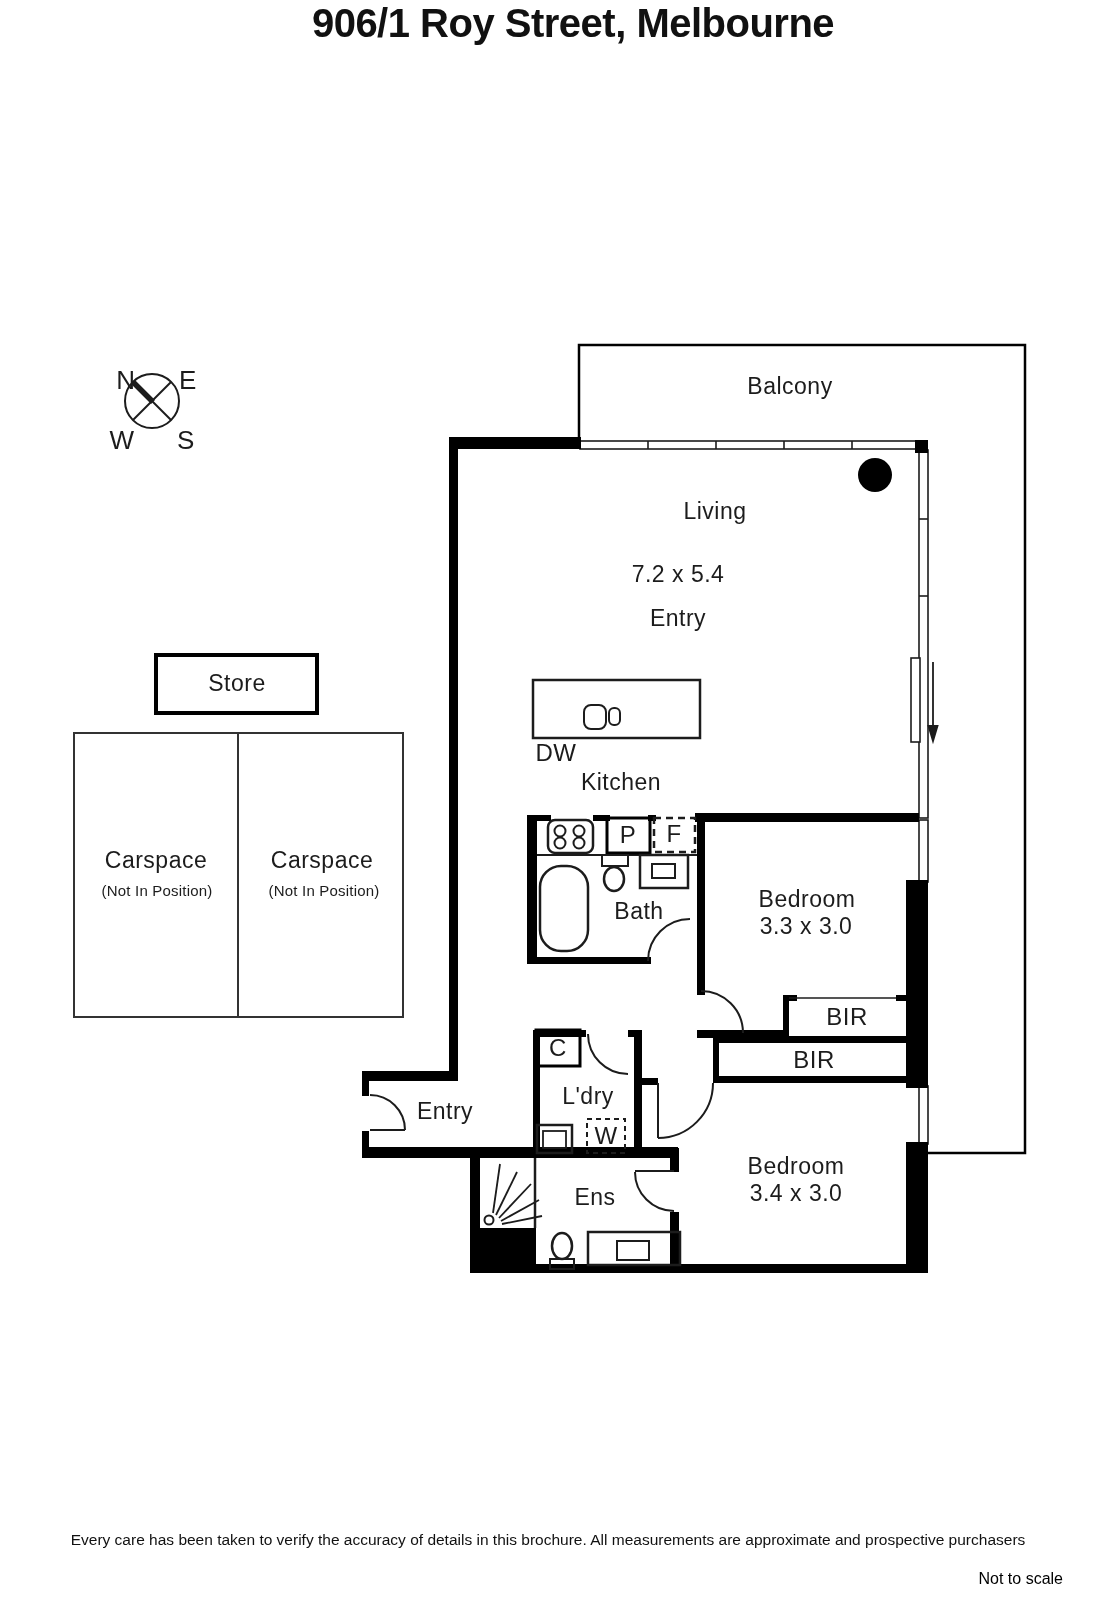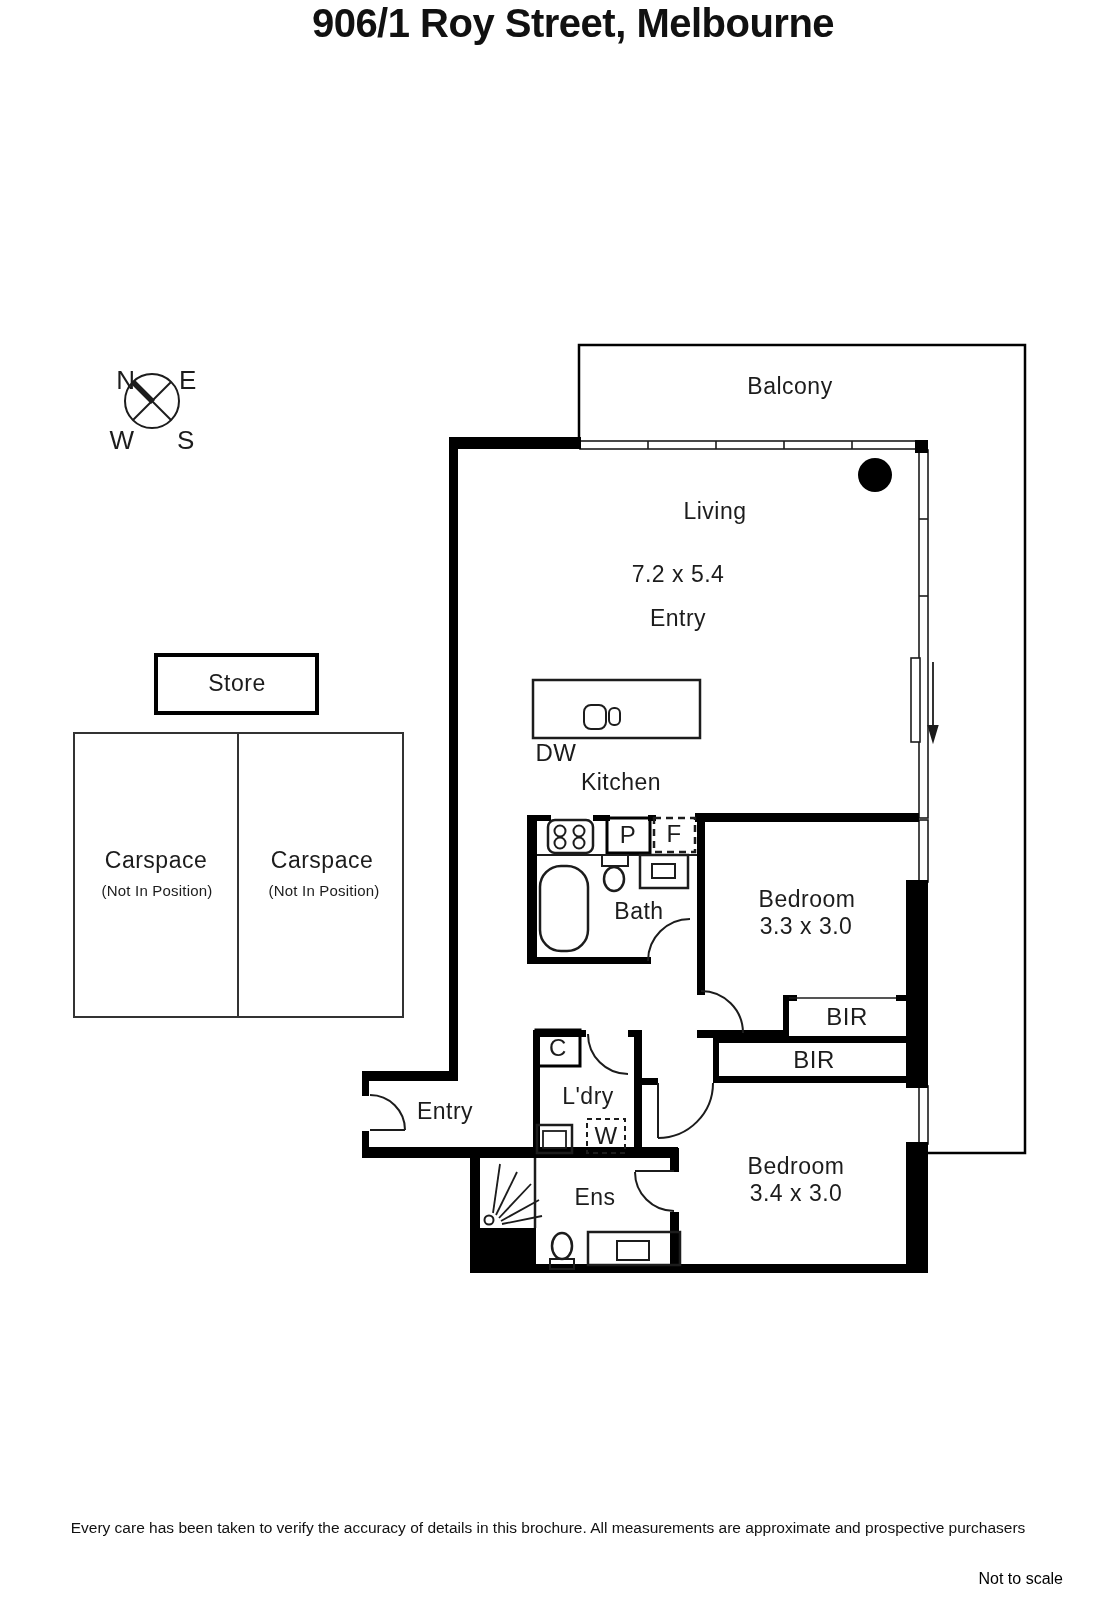--- a/index.html
+++ b/index.html
@@ -7,21 +7,21 @@
         font-family:"Liberation Sans", sans-serif;color:#1c1c1c;}
   .plan-svg{position:absolute;left:0;top:0;}
   .lbl{position:absolute;transform:translate(-50%,-50%);white-space:nowrap;
        font-size:23px;letter-spacing:0.5px;color:#1c1c1c;}
   .lbl.small{font-size:24px;}
   .lbl.tiny{font-size:15px;letter-spacing:0.2px;}
   .lbl.compass{font-size:26px;}
   .title{position:absolute;left:529px;top:23px;transform:translate(-50%,-50%);
          font-size:40px;font-weight:700;letter-spacing:-0.5px;white-space:nowrap;color:#111;margin-left:44px;}
   .footer-line{position:absolute;left:548px;transform:translate(-50%,0);
-               font-size:15.5px;color:#111;white-space:nowrap;}
+               font-size:15.5px;color:#111;white-space:nowrap;margin-top:12px;}
   .scale-note{position:absolute;right:33px;top:1570px;font-size:16px;color:#000000;}
 </style>
 </head>
 <body>
 
 <div class="page">
 
   <div class="title">906/1 Roy Street, Melbourne</div>
 
   <svg class="plan-svg" width="1096" height="1600" viewBox="0 0 1096 1600">

